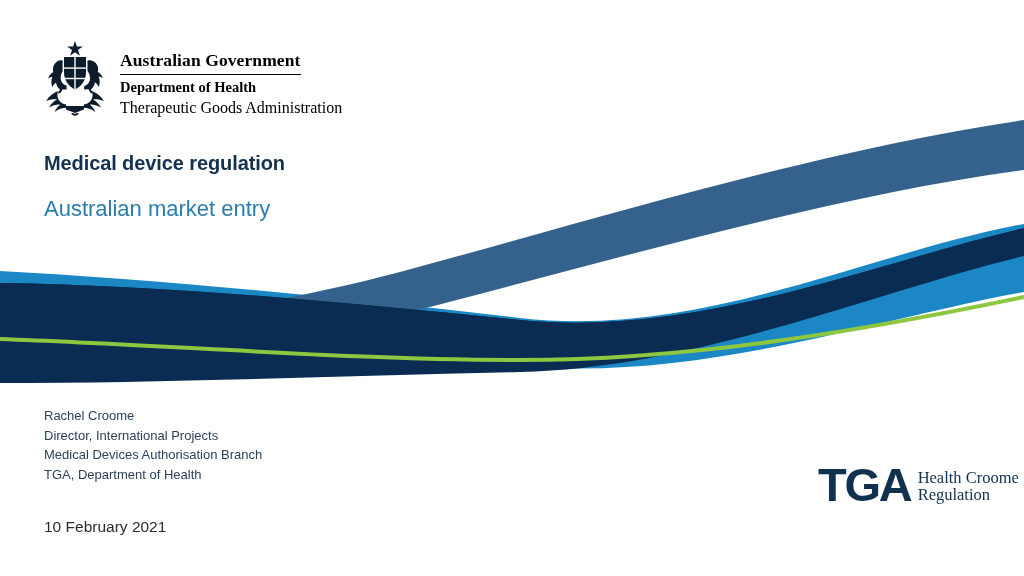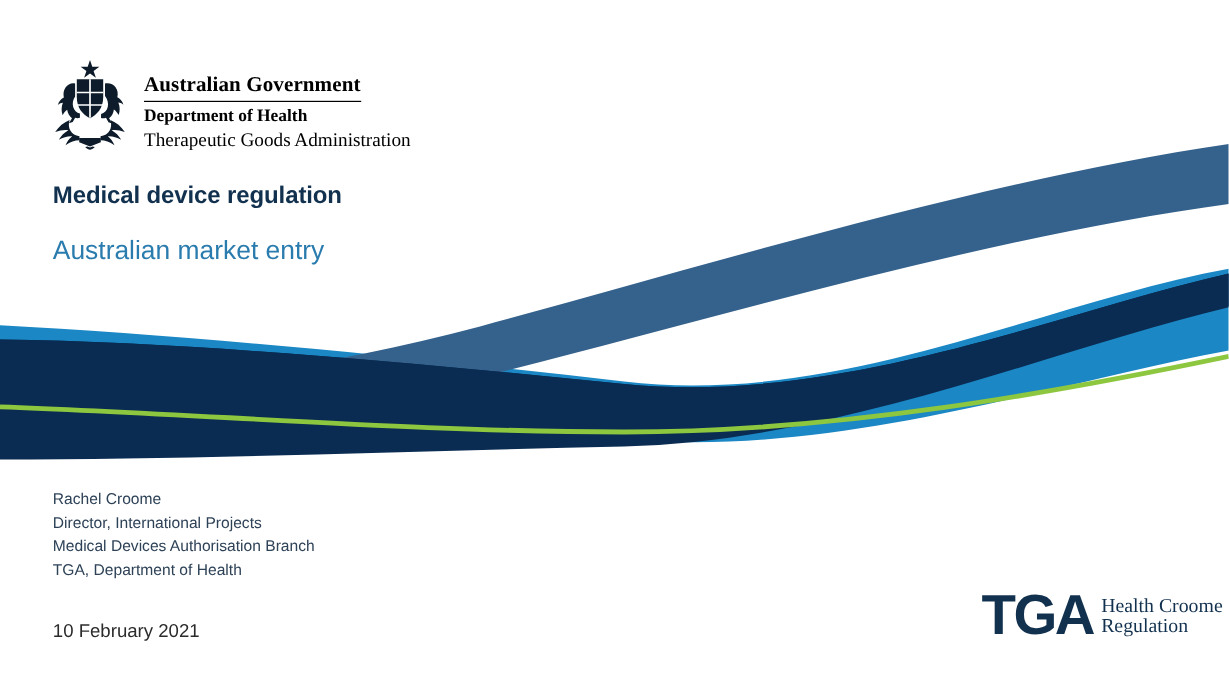--- a/index.html
+++ b/index.html
@@ -25,23 +25,23 @@
     top: 0;
     width: 1024px;
     height: 576px;
     pointer-events: none;
   }
 
   
   #crest-header {
     position: absolute;
     left: 38px;
-    top: 48px;
+    top: 38px;
     display: flex;
-    align-items: flex-start;
+    align-items: flex-end;
   }
   #coat-of-arms {
     width: 74px;
     height: 78px;
     flex: 0 0 auto;
   }
   #crest-wordmark {
     margin-left: 8px;
     padding-top: 13px;
     font-family: "Liberation Serif", serif;
@@ -117,21 +117,21 @@
     top: 518px;
     color: #2b2b2b;
     font-size: 15.5px;
     white-space: nowrap;
   }
 
   
   #tga-logo {
     position: absolute;
     left: 818px;
-    top: 490px;
+    top: 463px;
     display: flex;
     align-items: center;
   }
   #tga-mark {
     font-family: "Liberation Sans", sans-serif;
     font-size: 47px;
     font-weight: bold;
     color: #12314f;
     letter-spacing: -2.2px;
     line-height: 0.95;

